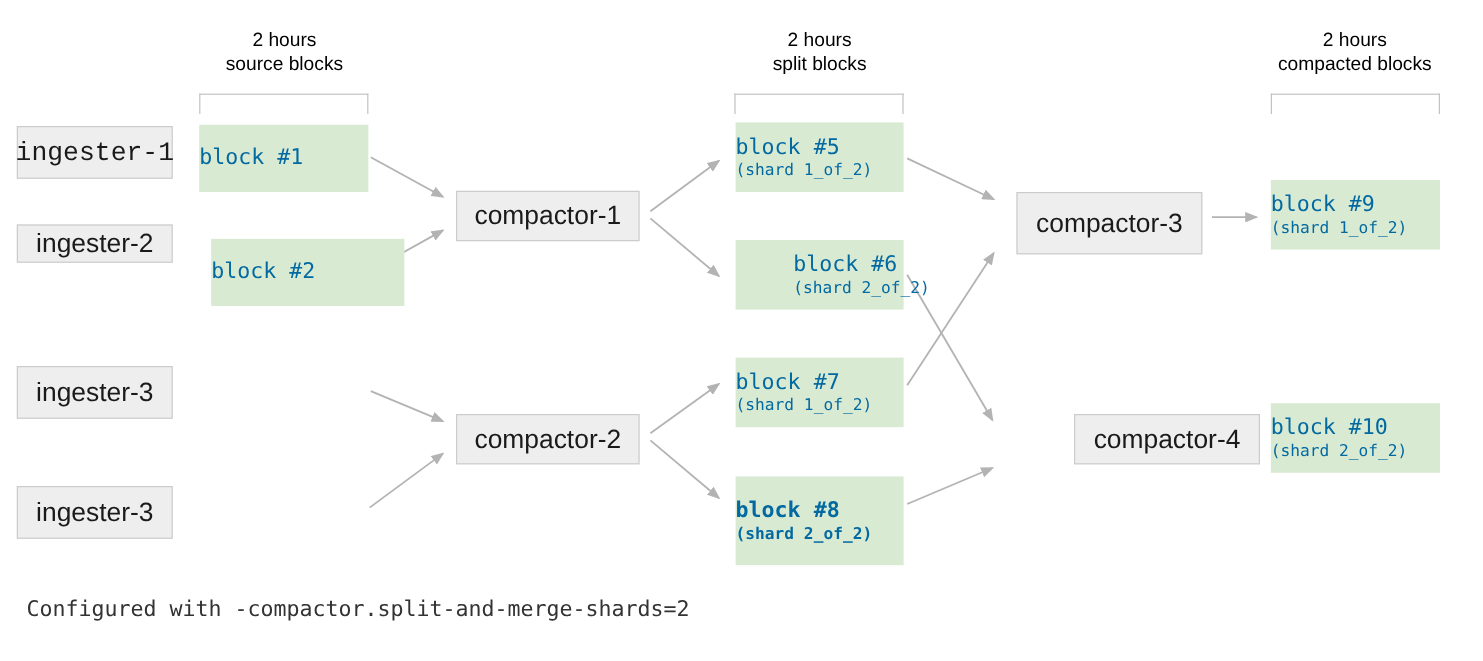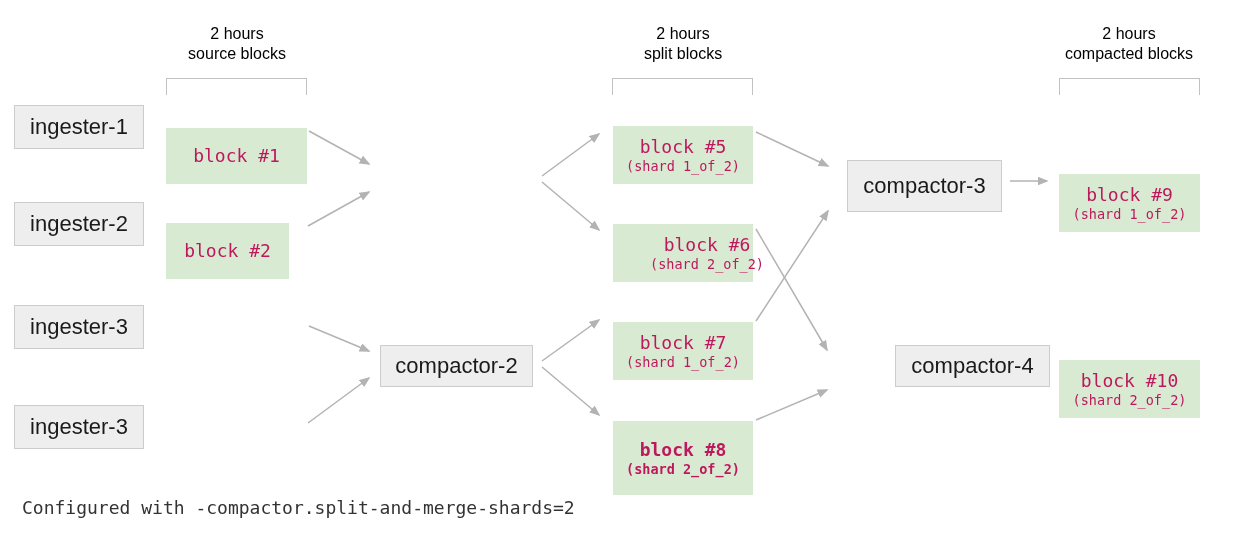--- a/index.html
+++ b/index.html
@@ -11,23 +11,23 @@
   }
   .arrow-layer { position:absolute; left:0; top:0; width:1236px; height:551px; }
   .node {
     position:absolute; box-sizing:border-box;
     display:flex; align-items:center; justify-content:center;
     background:#eeeeee; border:1px solid #cccccc;
     font-size:22px; color:#1a1a1a; white-space:nowrap;
   }
   .block {
     position:absolute; box-sizing:border-box;
-    display:flex; flex-direction:column; align-items:center; justify-content:center;
-    background:#d9ead3; color:#be185d;
-    font-family:"DejaVu Sans Mono", monospace; white-space:nowrap;margin-top:24px;
+    display:flex; flex-direction:column; align-items:flex-start; justify-content:center;
+    background:#d9ead3; color:#0369a1;
+    font-family:"DejaVu Sans Mono", monospace; white-space:nowrap;
   }
   .block .blabel { font-size:18px; line-height:22px; }
   .block .bshard { font-size:13.5px; line-height:17px; }
   .bracket {
     position:absolute; box-sizing:border-box;
     border-top:1px solid #c2c2c2; border-left:1px solid #c2c2c2; border-right:1px solid #c2c2c2;
     background:transparent;
   }
   .col-header {
     position:absolute; text-align:center;
@@ -78,40 +78,43 @@
   </div>
   <div class="col-header" style="left:1029px; top:24px; width:200px;">
     <div>2 hours</div>
     <div>compacted blocks</div>
   </div>
 
   <div class="bracket" style="left:166px; top:78px; width:141px; height:17px;"></div>
   <div class="bracket" style="left:612px; top:78px; width:141px; height:17px;"></div>
   <div class="bracket" style="left:1059px; top:78px; width:141px; height:17px;"></div>
 
-  <div class="node" style="left:14px; top:105px; width:130px; height:44px;">
+  <div class="node" style="left:14px; top:105px; width:130px; height:44px;font-family:Liberation Mono, monospace;">
     <span>ingester-1</span>
   </div>
-  <div class="node" style="left:14px; top:202px; width:130px; height:44px;">
+  <div class="node" style="left:14px; top:187px; width:130px; height:32px;">
     <span>ingester-2</span>
   </div>
   <div class="node" style="left:14px; top:305px; width:130px; height:44px;">
     <span>ingester-3</span>
   </div>
   <div class="node" style="left:14px; top:405px; width:130px; height:44px;">
     <span>ingester-3</span>
   </div>
 
   <div class="block" style="left:166px; top:104px; width:141px; height:56px;">
     <span class="blabel">block #1</span>
   </div>
-  <div class="block" style="left:166px; top:199px; width:123px; height:56px;">
+  <div class="block" style="left:176px; top:199px; width:161px; height:56px;">
     <span class="blabel">block #2</span>
   </div>
 
+  <div class="node" style="left:380px; top:159px; width:153px; height:42px;">
+    <span>compactor-1</span>
+  </div>
   <div class="node" style="left:380px; top:345px; width:153px; height:42px;justify-content:center;">
     <span>compactor-2</span>
   </div>
 
   <div class="block" style="left:613px; top:102px; width:140px; height:58px;">
     <span class="blabel">block #5</span>
     <span class="bshard">(shard 1_of_2)</span>
   </div>
   <div class="block" style="left:613px; top:200px; width:140px; height:58px;padding-left:48px;">
     <span class="blabel">block #6</span>

